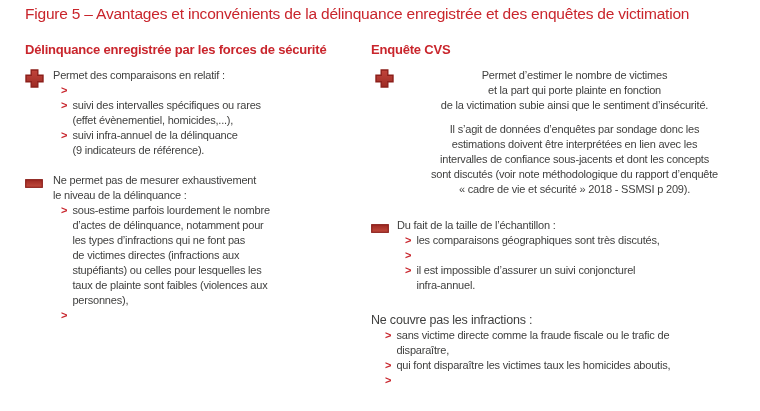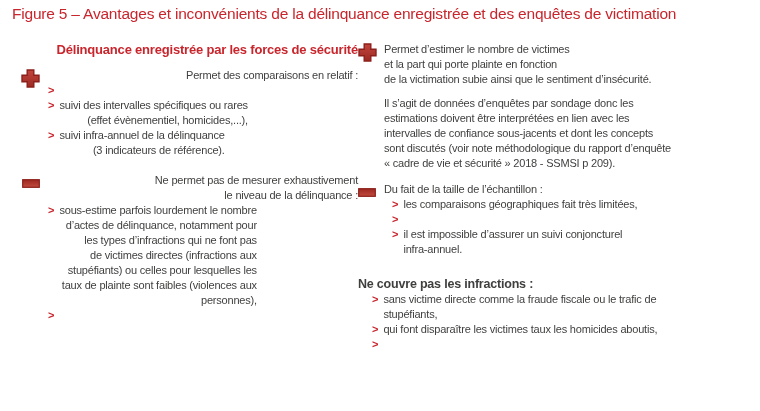--- a/index.html
+++ b/index.html
@@ -3,46 +3,46 @@
 <meta charset="utf-8">
 <style>
   html, body { margin: 0; padding: 0; }
   body {
     width: 760px; height: 411px;
     background: #ffffff;
     font-family: "Liberation Sans", sans-serif;
     color: #3f3f3e;
     overflow: hidden;
   }
-  .page { padding: 5px 8px 0 12px; }
+  .page { padding: 5px 8px 0 25px; }
 
   .fig-title {
     color: #c9252c;
     font-size: 15.5px;
     line-height: 18px;
     letter-spacing: -0.2px;
     margin: 0 0 19px 0;
     white-space: nowrap;
   }
 
   .columns { display: flex; }
-  .col-left  { width: 346px; flex: none; text-align: right; }
+  .col-left  { width: 346px; flex: none; }
   .col-right { flex: 1; min-width: 0; }
 
   .col-heading {
     color: #c9252c;
     font-weight: bold;
     font-size: 13px;
     line-height: 15px;
     letter-spacing: -0.2px;
     margin: 0 0 11px 0;
   }
 
   .section { display: flex; align-items: flex-start; margin: 0 0 15px 0; }
-  .section.gap-lg { margin-bottom: 11px; }
+  .section.gap-lg { margin-bottom: 21px; text-align: center; }
   .section.gap-md { margin-bottom: 20px; }
   .icon-cell { flex: none; width: 28px; padding-top: 1px; }
   .col-right .icon-cell { width: 26px; }
   .section-body { flex: 1; min-width: 0; }
 
   .txt {
     font-size: 11px;
     line-height: 15px;
     letter-spacing: -0.2px;
     white-space: pre-line;
@@ -55,21 +55,21 @@
     color: #c9252c;
     font-weight: bold;
     font-size: 11px;
     line-height: 15px;
     margin-right: 5px;
   }
 
   .note { margin-top: 9px; }
 
   .nc-heading {
-    font-weight: bold;
+    font-weight: normal;
     font-size: 12.5px;
     line-height: 15px;
     letter-spacing: -0.2px;
     color: #3f3f3e;
     margin: 0;
   }
   .nc-bullets { padding-left: 14px; }
 
   .defs-holder { position: absolute; width: 0; height: 0; overflow: hidden; }
 </style>
@@ -111,21 +111,21 @@
                 <span class="marker">&gt;</span>
               </div>
             <div class="bullet">
                 <span class="marker">&gt;</span>
                 <span class="txt">suivi des intervalles spécifiques ou rares
 (effet évènementiel, homicides,...),</span>
               </div>
             <div class="bullet">
                 <span class="marker">&gt;</span>
                 <span class="txt">suivi infra-annuel de la délinquance
-(3 indicateurs de référence).</span>
+(9 indicateurs de référence).</span>
               </div>
           </div>
         </div>
       </div>
 
       <div class="section">
         <div class="icon-cell">
           <svg width="18" height="9" viewBox="0 0 18 9" style="margin-top:2px">
             <rect x="0.7" y="0.7" width="16.6" height="7.6" fill="url(#gradMinus)" stroke="#8c1f1a" stroke-width="1.2"></rect>
           </svg>
@@ -146,20 +146,21 @@
               </div>
             <div class="bullet">
                 <span class="marker">&gt;</span>
               </div>
           </div>
         </div>
       </div>
     </div>
 
     <div class="col-right">
+      <div class="col-heading">Enquête CVS</div>
 
       <div class="section gap-lg">
         <div class="icon-cell">
           <svg width="19" height="19" viewBox="0 0 19 19">
             <path d="M6.2 1 h6.6 v5.2 h5.2 v6.6 h-5.2 v5.2 h-6.6 v-5.2 h-5.2 v-6.6 h5.2 z" fill="url(#gradPlus)" stroke="#8c1f1a" stroke-width="1.4"></path>
           </svg>
         </div>
         <div class="section-body">
           <div class="txt">Permet d’estimer le nombre de victimes
 et la part qui porte plainte en fonction
@@ -176,41 +177,41 @@
         <div class="icon-cell">
           <svg width="18" height="9" viewBox="0 0 18 9" style="margin-top:2px">
             <rect x="0.7" y="0.7" width="16.6" height="7.6" fill="url(#gradMinus)" stroke="#8c1f1a" stroke-width="1.2"></rect>
           </svg>
         </div>
         <div class="section-body">
           <div class="txt">Du fait de la taille de l’échantillon :</div>
           <div class="bullets">
             <div class="bullet">
                 <span class="marker">&gt;</span>
-                <span class="txt">les comparaisons géographiques fait très limitées,</span>
+                <span class="txt">les comparaisons géographiques sont très discutés,</span>
               </div>
             <div class="bullet">
                 <span class="marker">&gt;</span>
               </div>
             <div class="bullet">
                 <span class="marker">&gt;</span>
                 <span class="txt">il est impossible d’assurer un suivi conjoncturel
 infra-annuel.</span>
               </div>
           </div>
         </div>
       </div>
 
       <div>
         <div class="nc-heading">Ne couvre pas les infractions :</div>
         <div class="nc-bullets">
           <div class="bullet">
               <span class="marker">&gt;</span>
               <span class="txt">sans victime directe comme la fraude fiscale ou le trafic de
-stupéfiants,</span>
+disparaître,</span>
             </div>
           <div class="bullet">
               <span class="marker">&gt;</span>
               <span class="txt">qui font disparaître les victimes taux les homicides aboutis,</span>
             </div>
           <div class="bullet">
               <span class="marker">&gt;</span>
             </div>
         </div>
       </div>

